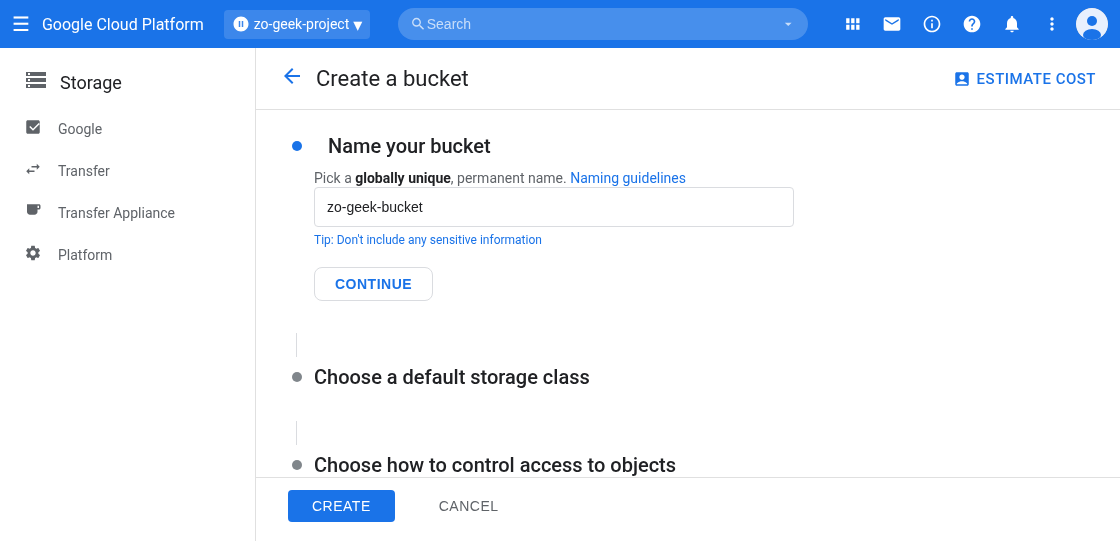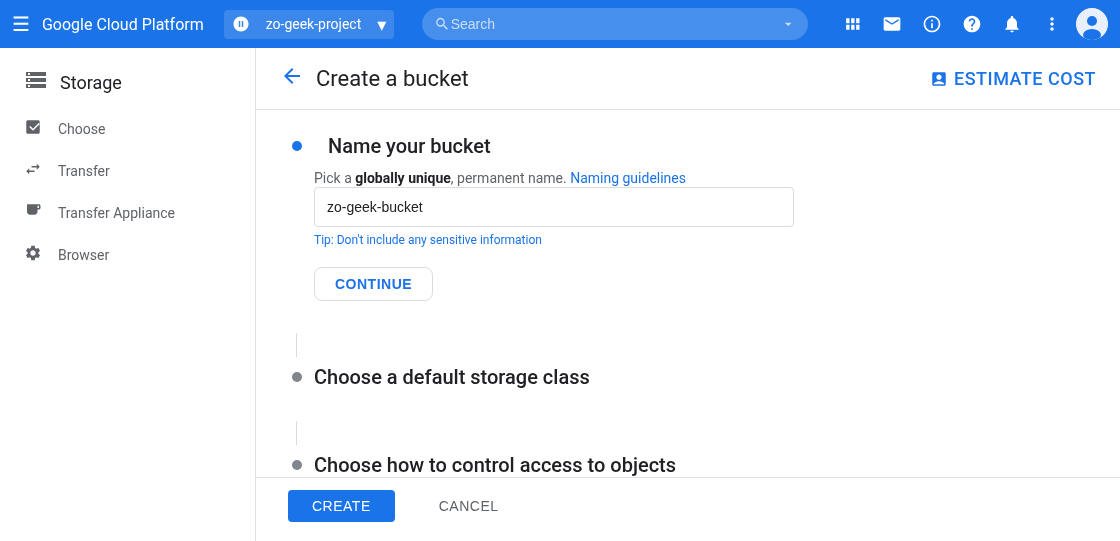--- a/index.html
+++ b/index.html
@@ -14,21 +14,21 @@
       padding: 0 12px;
       gap: 12px;
       position: fixed;
       top: 0; left: 0; right: 0;
       z-index: 100;
     }
     .topbar-menu-icon { color: #fff; cursor: pointer; font-size: 20px; }
     .topbar-logo { display: flex; align-items: center; gap: 8px; }
     .topbar-logo-text { color: #fff; font-size: 16px; font-weight: 400; white-space: nowrap; }
     .topbar-project {
-      display: flex; align-items: center; gap: 16px;
+      display: flex; align-items: center; gap: 4px;
       background: rgba(255,255,255,0.15);
       border-radius: 4px;
       padding: 4px 8px;
       cursor: pointer;
       color: #fff;
       font-size: 14px;
       margin-left: 8px;
     }
     .topbar-project .chevron { font-size: 18px; }
     .topbar-search {
@@ -105,21 +105,21 @@
       border-bottom: 1px solid #e0e0e0;
     }
     .page-header-left { display: flex; align-items: center; gap: 12px; text-align: right; }
     .back-btn { color: #1a73e8; cursor: pointer; font-size: 20px; }
     .page-title { font-size: 22px; font-weight: 400; color: #202124; }
     .estimate-cost {
       display: flex;
       align-items: center;
       gap: 6px;
       color: #1a73e8;
-      font-size: 18px;
+      font-size: 15px;
       font-weight: 500;
       cursor: pointer;
       letter-spacing: 0.5px;
     }
 
     
     .form-content { padding: 24px 32px; }
 
     
     .step { margin-bottom: 32px; }
@@ -289,21 +289,21 @@
       </span>
       <span>Storage</span>
     </div>
 
     <div class="sidebar-item">
       <span class="item-icon">
         <svg width="18" height="18" viewBox="0 0 24 24" fill="#5f6368">
             <path d="M19 3H5c-1.1 0-2 .9-2 2v14c0 1.1.9 2 2 2h14c1.1 0 2-.9 2-2V5c0-1.1-.9-2-2-2zm-7 14l-5-5 1.41-1.41L12 14.17l7.59-7.59L21 8l-9 9z"></path>
           </svg>
       </span>
-      <span>Choose</span>
+      <span>Google</span>
     </div>
 
     <div class="sidebar-item">
       <span class="item-icon">
         <svg width="18" height="18" viewBox="0 0 24 24" fill="#5f6368">
             <path d="M6.99 11L3 15l3.99 4v-3H14v-2H6.99v-3zM21 9l-3.99-4v3H10v2h7.01v3L21 9z"></path>
           </svg>
       </span>
       <span>Transfer</span>
     </div>
@@ -316,21 +316,21 @@
       </span>
       <span>Transfer Appliance</span>
     </div>
 
     <div class="sidebar-item">
       <span class="item-icon">
         <svg width="18" height="18" viewBox="0 0 24 24" fill="#5f6368">
             <path d="M19.14,12.94c0.04-0.3,0.06-0.61,0.06-0.94c0-0.32-0.02-0.64-0.07-0.94l2.03-1.58c0.18-0.14,0.23-0.41,0.12-0.61 l-1.92-3.32c-0.12-0.22-0.37-0.29-0.59-0.22l-2.39,0.96c-0.5-0.38-1.03-0.7-1.62-0.94L14.4,2.81c-0.04-0.24-0.24-0.41-0.48-0.41 h-3.84c-0.24,0-0.43,0.17-0.47,0.41L9.25,5.35C8.66,5.59,8.12,5.92,7.63,6.29L5.24,5.33c-0.22-0.08-0.47,0-0.59,0.22L2.74,8.87 C2.62,9.08,2.66,9.34,2.86,9.48l2.03,1.58C4.84,11.36,4.8,11.69,4.8,12s0.02,0.64,0.07,0.94l-2.03,1.58 c-0.18,0.14-0.23,0.41-0.12,0.61l1.92,3.32c0.12,0.22,0.37,0.29,0.59,0.22l2.39-0.96c0.5,0.38,1.03,0.7,1.62,0.94l0.36,2.54 c0.05,0.24,0.24,0.41,0.48,0.41h3.84c0.24,0,0.44-0.17,0.47-0.41l0.36-2.54c0.59-0.24,1.13-0.56,1.62-0.94l2.39,0.96 c0.22,0.08,0.47,0,0.59-0.22l1.92-3.32c0.12-0.22,0.07-0.47-0.12-0.61L19.14,12.94z M12,15.6c-1.98,0-3.6-1.62-3.6-3.6 s1.62-3.6,3.6-3.6s3.6,1.62,3.6,3.6S13.98,15.6,12,15.6z"></path>
           </svg>
       </span>
-      <span>Browser</span>
+      <span>Platform</span>
     </div>
   </div>
 
   <div class="main-content">
 
     <div class="page-header">
       <div class="page-header-left">
         <span class="back-btn">
           <svg width="24" height="24" viewBox="0 0 24 24" fill="#1a73e8">
               <path d="M20 11H7.83l5.59-5.59L12 4l-8 8 8 8 1.41-1.41L7.83 13H20v-2z"></path>

